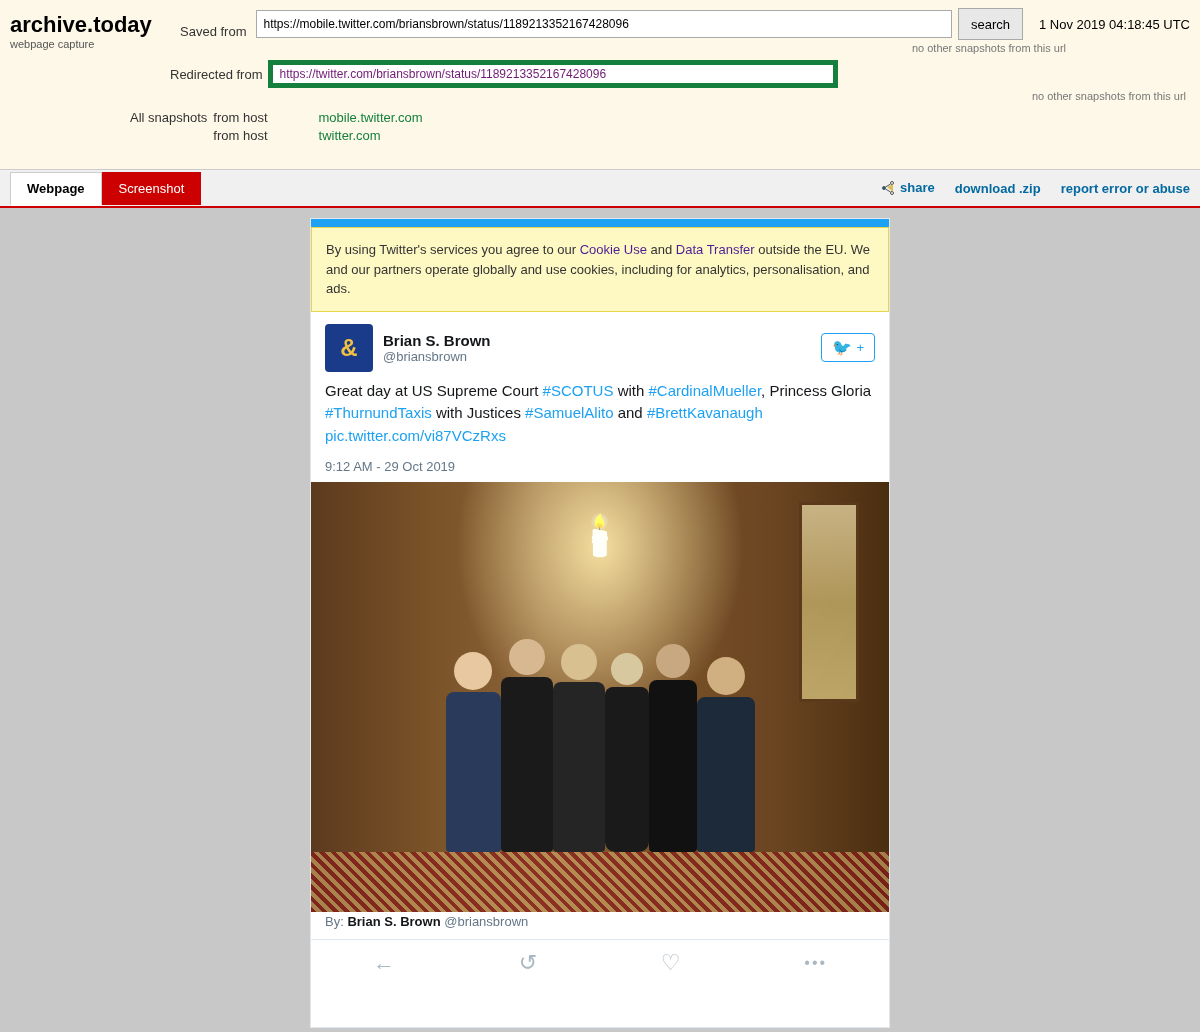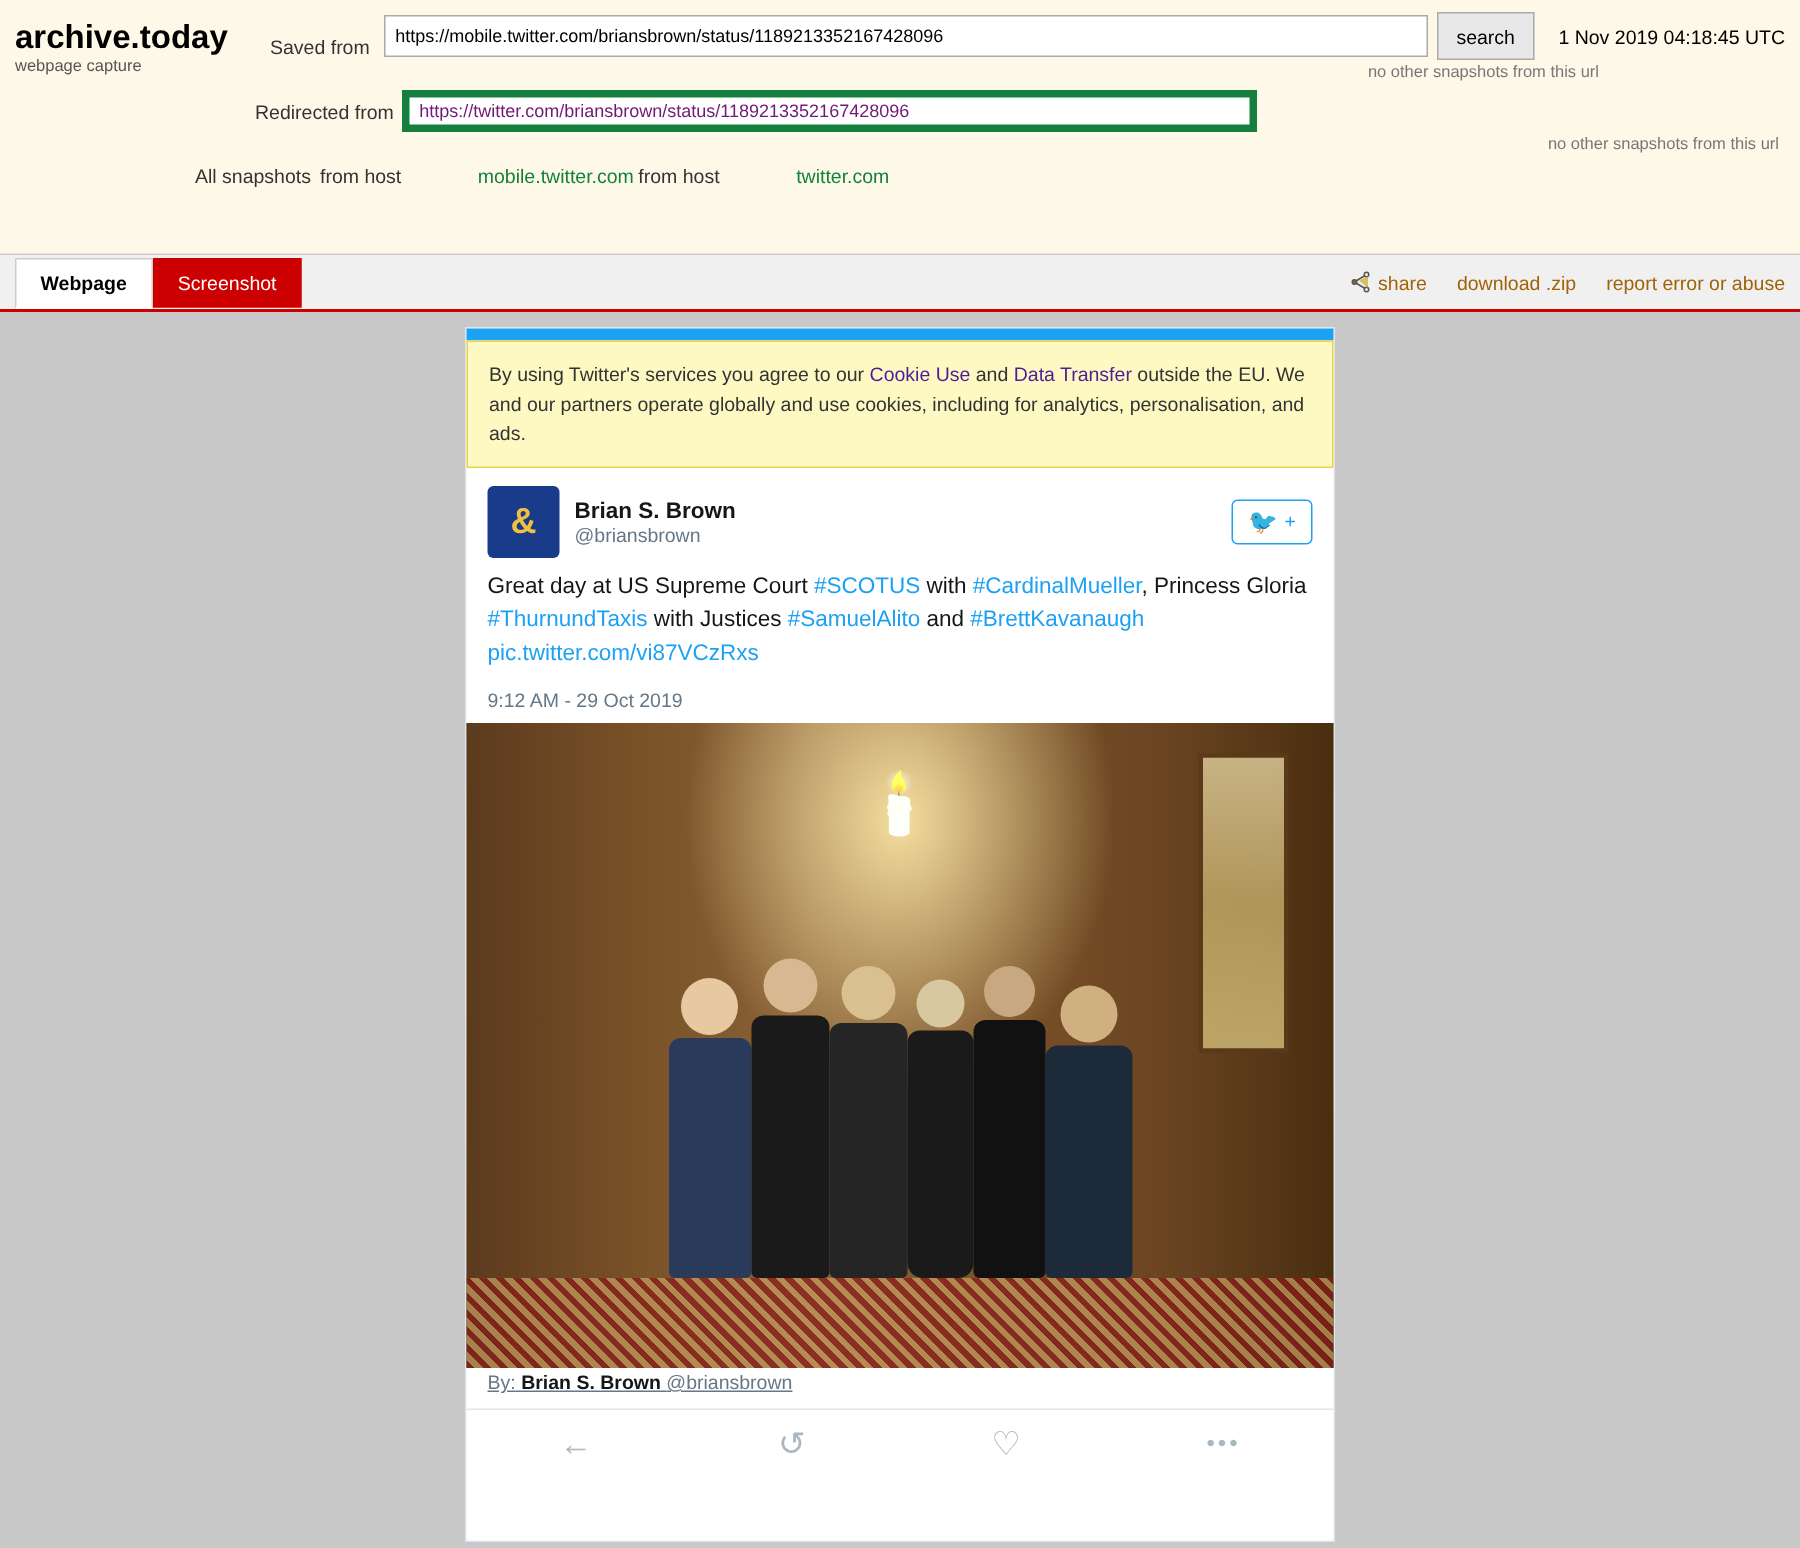--- a/index.html
+++ b/index.html
@@ -105,21 +105,21 @@
       margin-top: 8px;
       margin-left: 120px;
     }
     .snapshots-label {
       font-size: 13px;
       color: #333;
       white-space: nowrap;
     }
     .snapshots-links {
       display: flex;
-      flex-direction: row;
+      flex-direction: column;
       gap: 3px;
     }
     .snapshots-links a {
       font-size: 13px;
       color: #15803d;
       text-decoration: none;
       margin-left: 47px;
     }
     .from-host-line {
       display: flex;
@@ -164,26 +164,26 @@
     }
 
     .toolbar-right {
       margin-left: auto;
       display: flex;
       align-items: center;
       gap: 20px;
     }
     .toolbar-link {
       font-size: 13px;
-      color: #a16207;
+      color: #0369a1;
       text-decoration: none;
       cursor: pointer;
       display: flex;
-      align-items: center;
       gap: 4px;
+      font-weight: bold;
     }
     .share-icon-svg {
       width: 16px;
       height: 16px;
     }
 
     
     .main-content {
       background: #c8c8c8;
       min-height: 860px;
@@ -386,21 +386,20 @@
     .twitter-footer-link a {
       color: #1da1f2;
       font-size: 16px;
       font-weight: bold;
       text-decoration: none;
     }
     .tweet-by-line {
       padding: 2px 14px 10px 14px;
       font-size: 13px;
       color: #657786;
-      text-decoration: underline;
     }
     .tweet-by-line .by-name {
       color: #14171a;
       font-weight: bold;
     }
 
     
     .action-bar {
       display: flex;
       align-items: center;

